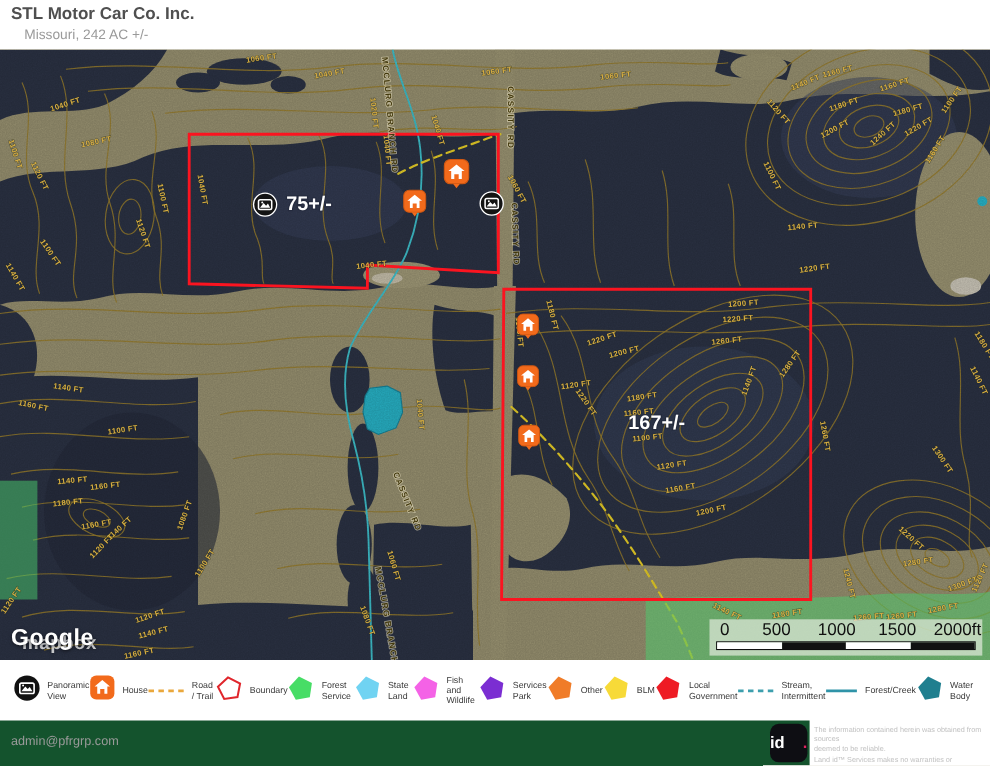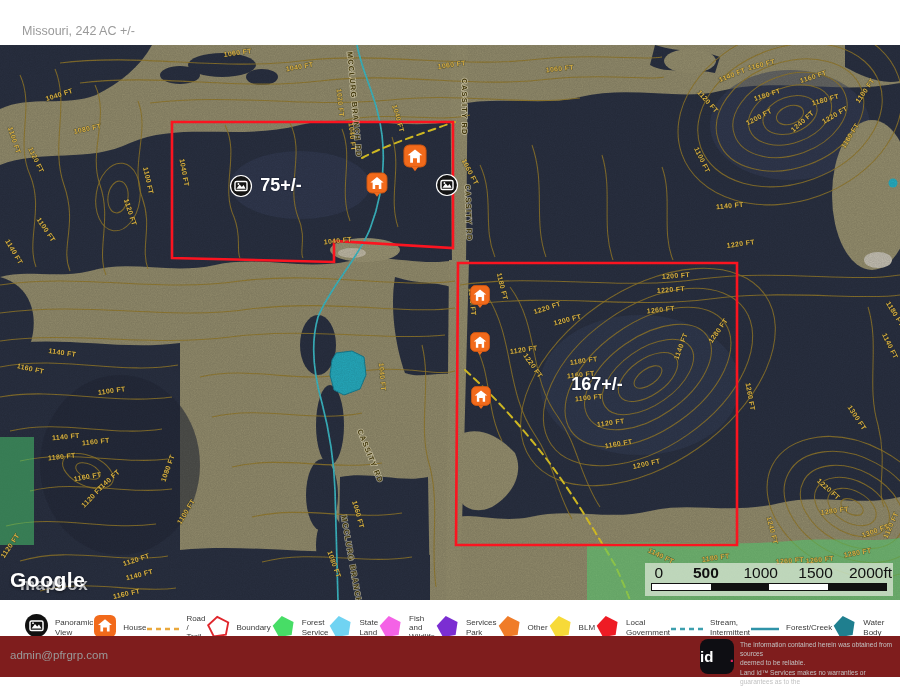--- a/index.html
+++ b/index.html
@@ -28,37 +28,38 @@
   #scalebar .ticks span{position:absolute;top:0;transform:translateX(-50%);white-space:nowrap;}
   #scalebar .bar{position:relative;margin-top:1px;height:6px;border:1.5px solid #101010;display:flex;}
   #scalebar .bar i{display:block;height:100%;flex:1;}
 
   
   #attrib{position:absolute;left:6px;bottom:2px;height:30px;width:160px;}
   #attrib .mapbox{position:absolute;left:14px;top:7px;color:rgba(255,255,255,.75);font-size:17px;font-weight:bold;letter-spacing:.5px;text-shadow:0 0 3px rgba(0,0,0,.5);}
   #attrib .google{position:absolute;left:4px;top:0;color:#fff;font-size:21px;font-weight:bold;letter-spacing:.5px;text-shadow:0 1px 3px rgba(0,0,0,.55);}
 
   
-  #legend{position:absolute;left:0;top:600px;width:900px;height:55px;background:#fff;display:flex;align-items:center;justify-content:space-between;padding:0 24px;box-sizing:border-box;}
+  #legend{position:absolute;left:0;top:600px;width:900px;height:55px;background:#fff;display:flex;align-items:center;justify-content:space-between;padding:0 12px;box-sizing:border-box;}
   .leg-item{display:flex;align-items:center;gap:6px;}
   .leg-label{font-size:8px;color:#3a3a3a;line-height:1.15;max-width:48px;}
 
   
-  #footer{position:absolute;left:0;top:636px;width:900px;height:41px;background:#7f1d1d;}
+  #footer{position:absolute;left:0;top:655px;width:736px;height:41px;background:#14532d;}
   #footer .email{position:absolute;left:10px;top:13px;font-size:11.5px;color:#9a9a9a;}
   #idbox{position:absolute;left:700px;top:3px;width:34px;height:35px;background:#0e0e13;border-radius:8px;color:#fff;font-weight:bold;font-size:15px;display:flex;align-items:center;justify-content:space-between;}
   #idbox .dot{color:#e0245e;}
   #disclaimer{position:absolute;left:740px;top:4px;width:158px;font-size:6.6px;color:#c2c2c2;line-height:1.4;}
 </style>
 </head>
 <body>
 
 <div id="app">
 
   <div id="header">
+    <div class="title">STL Motor Car Co. Inc.</div>
     <div class="subtitle">Missouri, 242 AC +/-</div>
   </div>
 
   <div id="map">
     <svg id="map-svg" width="900" height="555" viewBox="0 0 900 555">
       <defs>
         <filter id="noise" x="0" y="0" width="100%" height="100%">
           <feTurbulence type="fractalNoise" baseFrequency="0.85" numOctaves="2" seed="7" stitchTiles="stitch"></feTurbulence>
           <feColorMatrix type="matrix" values="0 0 0 0 0  0 0 0 0 0  0 0 0 0 0  0.55 0.55 0.55 0 0"></feColorMatrix>
         </filter>
@@ -313,21 +314,21 @@
     </svg>
 
     <div id="attrib">
       <span class="mapbox">mapbox</span>
       <span class="google">Google</span>
     </div>
 
     <div id="scalebar">
       <div class="ticks" id="scale-ticks">
           <span style="left: 1.5%; transform: none;">0</span>
-          <span style="left: 23.25%; font-weight: bold;">500</span>
+          <span style="left: 23.25%;">500</span>
           <span style="left: 46.5%;">1000</span>
           <span style="left: 69.75%;">1500</span>
           <span style="left: 93%;">2000ft</span>
         </div>
       <div class="bar" id="scale-segments">
           <i style="background: rgb(255, 255, 255);"></i>
           <i style="background: rgb(17, 17, 17);"></i>
           <i style="background: rgb(255, 255, 255);"></i>
           <i style="background: rgb(17, 17, 17);"></i>
         </div>

